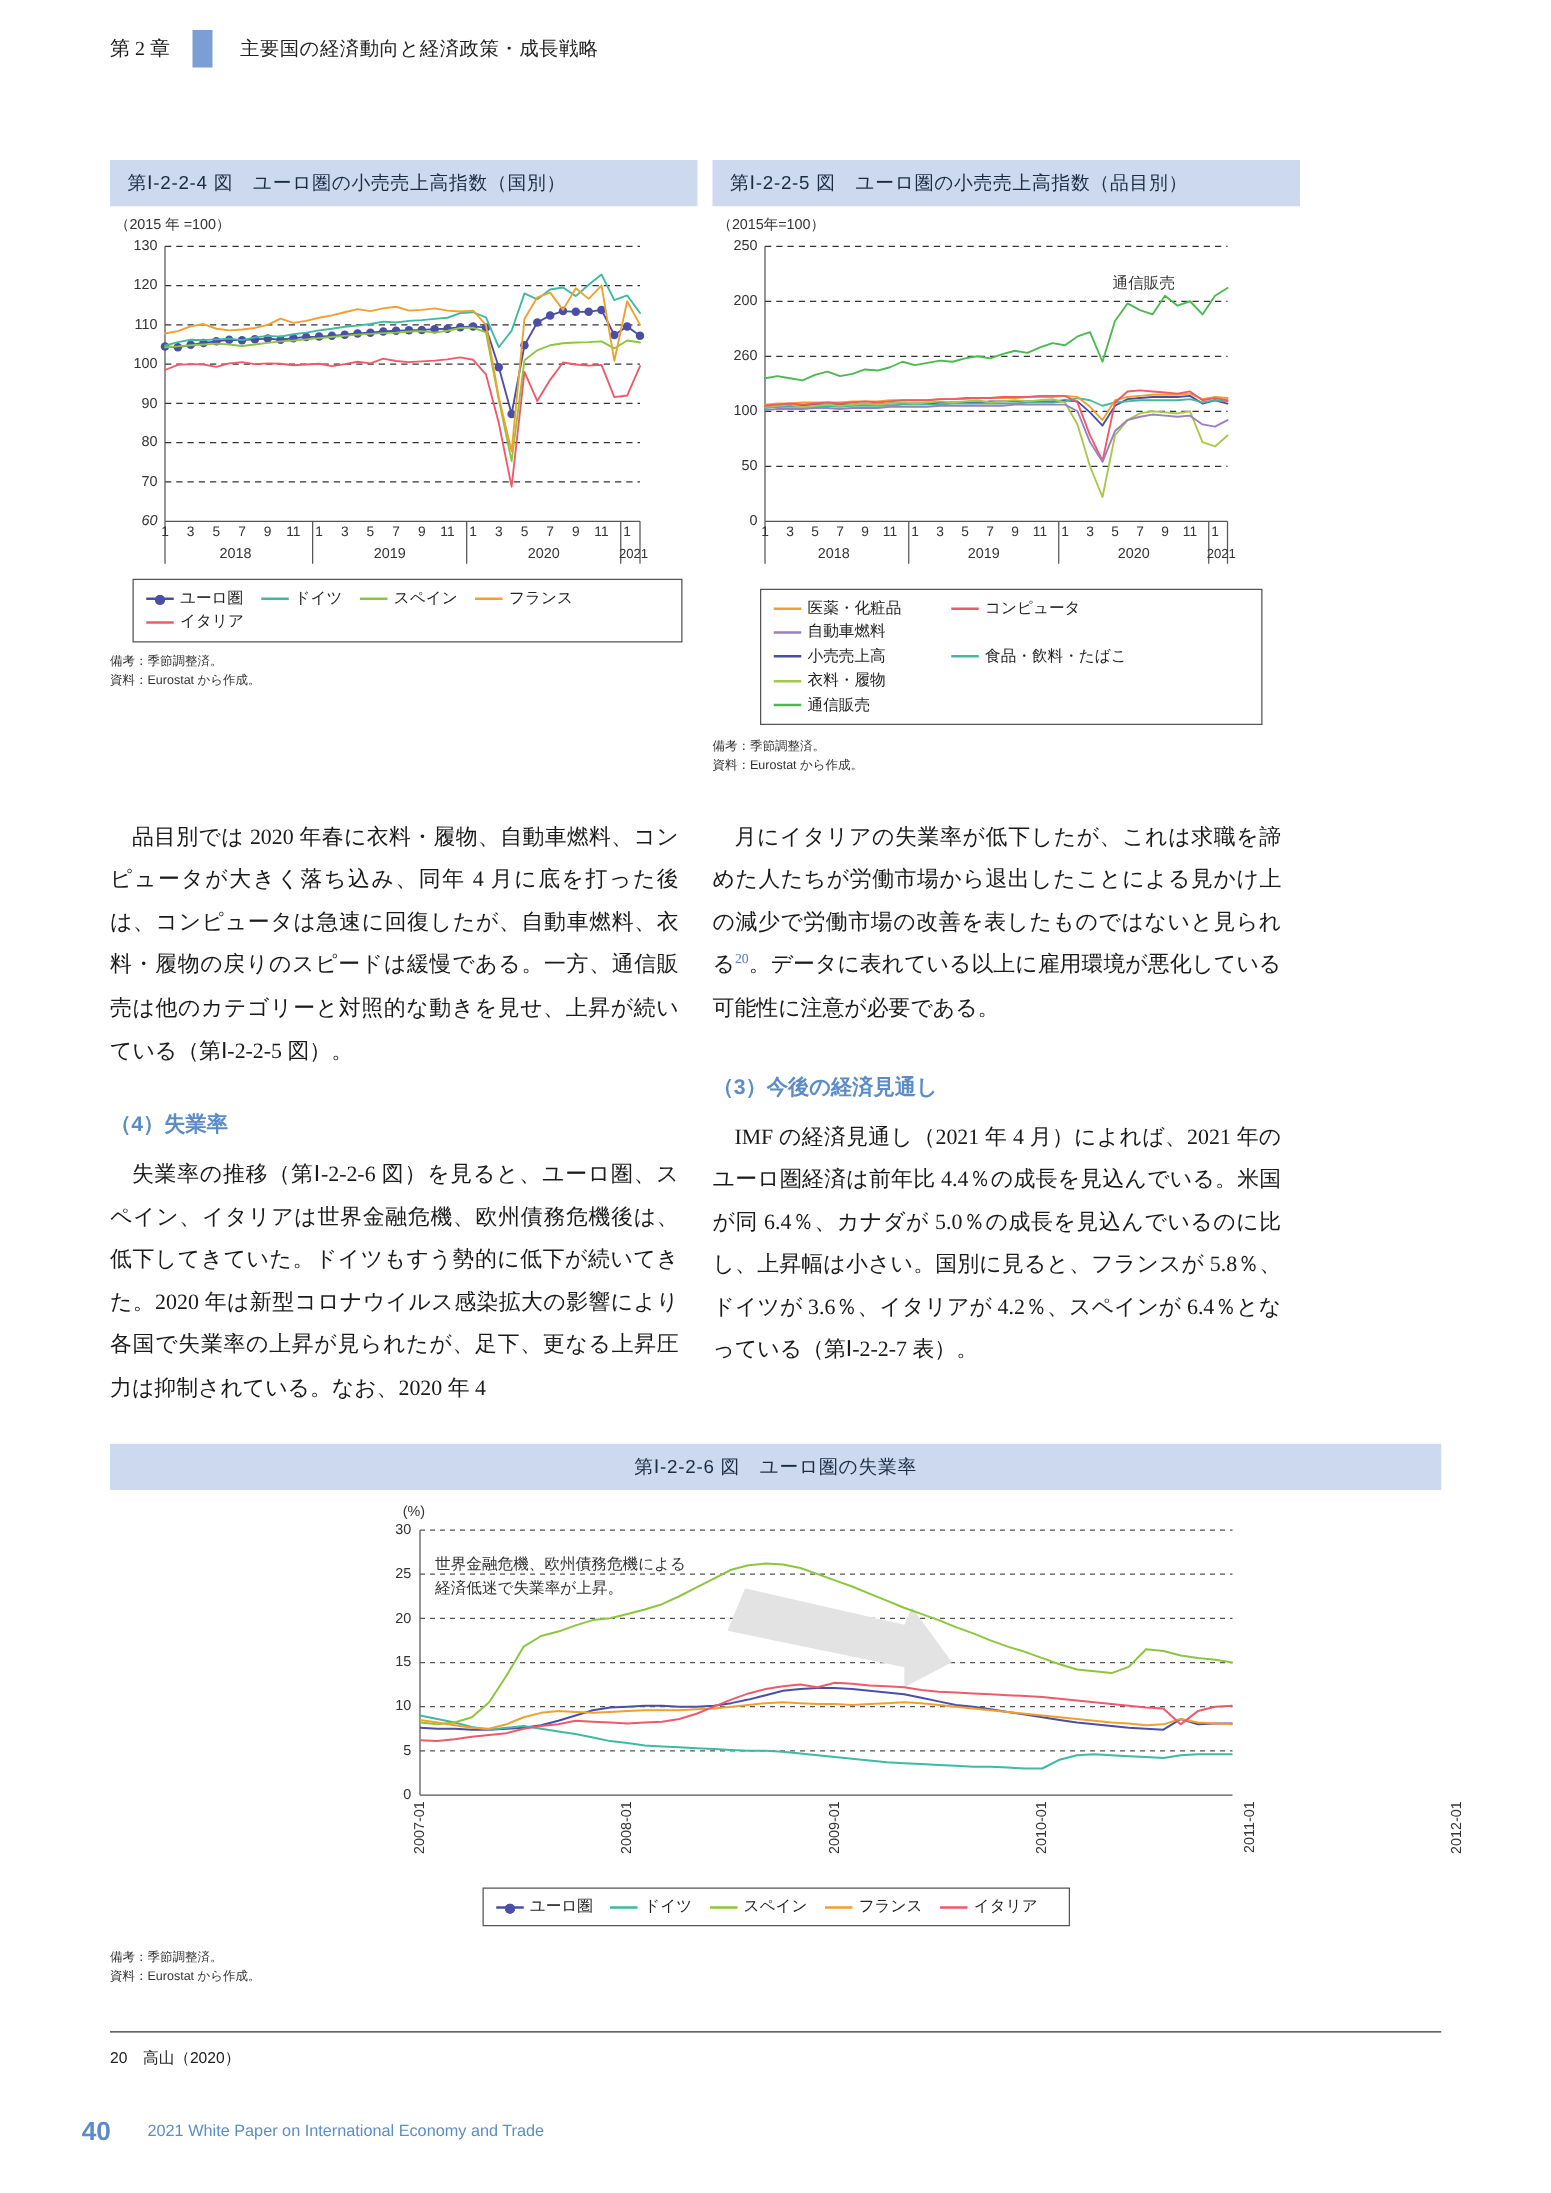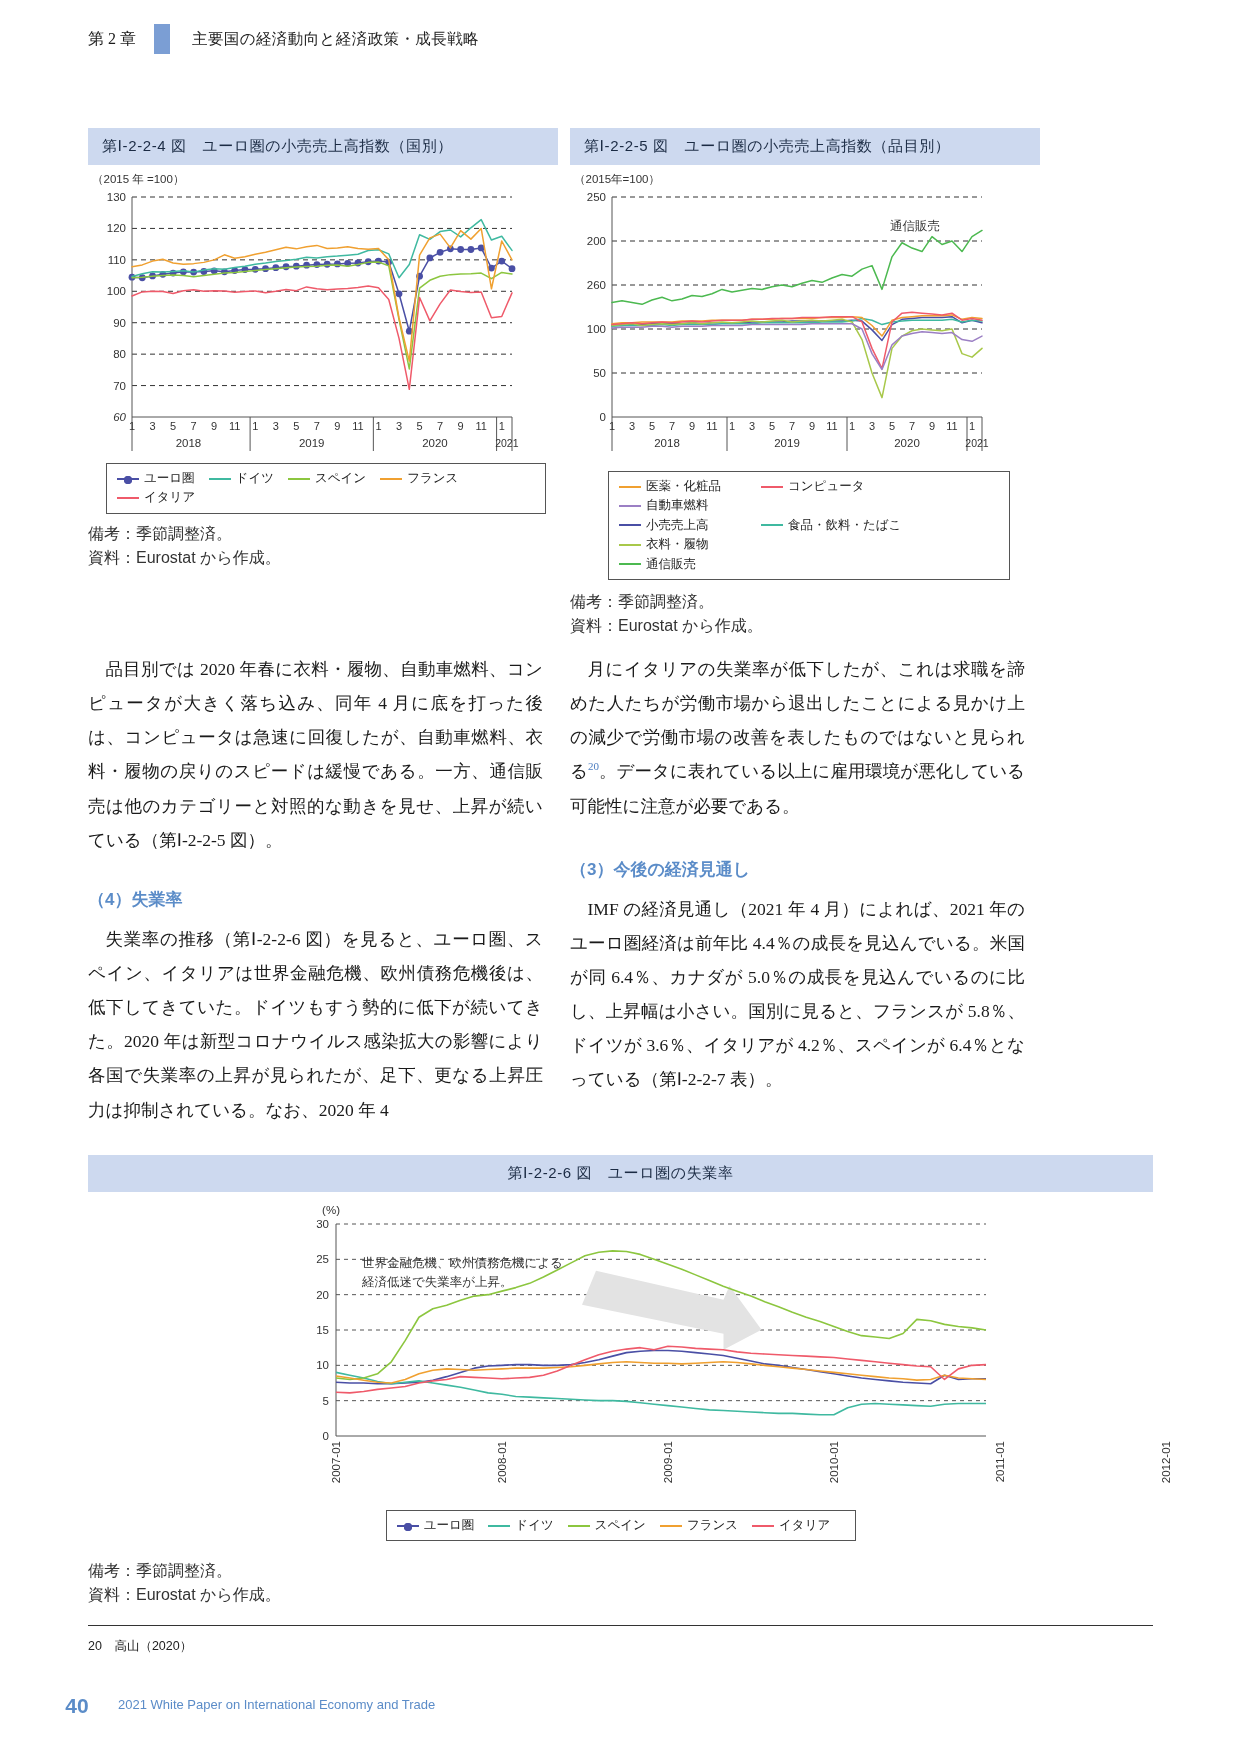--- a/index.html
+++ b/index.html
@@ -17,21 +17,21 @@
 
   
   .figbox{position:absolute;}
   .fig-title{
     background:#cdd9ef;color:#1b2b44;
     font-family:"Liberation Sans",sans-serif;font-size:15px;
     padding:9px 0 9px 14px;letter-spacing:.6px;
   }
   .fig-title.center{text-align:center;padding-left:0;}
   .unit{font-family:"Liberation Sans",sans-serif;font-size:11.5px;color:#333;margin:7px 0 0 4px;}
-  .note{font-family:"Liberation Sans",sans-serif;font-size:16px;color:#333;line-height:1.5;}
+  .note{font-family:"Liberation Sans",sans-serif;font-size:10px;color:#333;line-height:1.5;}
 
   
   .chart{position:relative;}
   .ytick{position:absolute;font-family:"Liberation Sans",sans-serif;font-size:11.5px;color:#333;text-align:right;transform:translateY(-50%);}
   .xtick{position:absolute;font-family:"Liberation Sans",sans-serif;font-size:11px;color:#333;text-align:center;transform:translateX(-50%);}
   .xyear{position:absolute;font-family:"Liberation Sans",sans-serif;font-size:11.5px;color:#333;text-align:center;transform:translateX(-50%);}
   .svgwrap{position:absolute;left:0;top:0;}
 
   
   .legend{
@@ -339,21 +339,21 @@
         <div class="ytick" style="left: 0px; width: 33px; top: 92.6667px;">20</div>
         <div class="ytick" style="left: 0px; width: 33px; top: 57.3333px;">25</div>
         <div class="ytick" style="left: 0px; width: 33px; top: 22px;">30</div>
         <div class="ytick" style="left: 0px; width: 44px; top: 8px;">(%)</div>
         <div style="position: absolute; left: 40px; top: 239px; font-family: &quot;Liberation Sans&quot;, sans-serif; font-size: 11.5px; color: rgb(51, 51, 51); transform-origin: left top; transform: rotate(-90deg) translate(-100%, -50%); white-space: nowrap;">2007-01</div>
         <div style="position: absolute; left: 205.957px; top: 239px; font-family: &quot;Liberation Sans&quot;, sans-serif; font-size: 11.5px; color: rgb(51, 51, 51); transform-origin: left top; transform: rotate(-90deg) translate(-100%, -50%); white-space: nowrap;">2008-01</div>
         <div style="position: absolute; left: 371.915px; top: 239px; font-family: &quot;Liberation Sans&quot;, sans-serif; font-size: 11.5px; color: rgb(51, 51, 51); transform-origin: left top; transform: rotate(-90deg) translate(-100%, -50%); white-space: nowrap;">2009-01</div>
         <div style="position: absolute; left: 537.872px; top: 239px; font-family: &quot;Liberation Sans&quot;, sans-serif; font-size: 11.5px; color: rgb(51, 51, 51); transform-origin: left top; transform: rotate(-90deg) translate(-100%, -50%); white-space: nowrap;">2010-01</div>
         <div style="position: absolute; left: 703.83px; top: 239px; font-family: &quot;Liberation Sans&quot;, sans-serif; font-size: 11.5px; color: rgb(51, 51, 51); transform-origin: left top; transform: rotate(-90deg) translate(-100%, -50%); white-space: nowrap;">2011-01</div>
         <div style="position: absolute; left: 869.787px; top: 239px; font-family: &quot;Liberation Sans&quot;, sans-serif; font-size: 11.5px; color: rgb(51, 51, 51); transform-origin: left top; transform: rotate(-90deg) translate(-100%, -50%); white-space: nowrap;">2012-01</div>
-        <div class="annot" style="left: 66px; top: 40.3733px; margin-top: 12px;">
+        <div class="annot" style="left: 52px; top: 40.3733px;">
           <div>世界金融危機、欧州債務危機による</div>
           <div>経済低迷で失業率が上昇。</div>
         </div>
       </div>
 
     <div class="legend" id="legend3" style="position:relative;margin:58px auto 0 auto;width:470px;">
       <div class="row" id="legend3-row" style="justify-content:center;">
           <span class="it">
             <span class="swatch dot" style="border-top-color: rgb(74, 79, 165); --c: #4a4fa5;">
               <span style="position: absolute; left: 7px; top: -4px; width: 8px; height: 8px; border-radius: 50%; background: rgb(74, 79, 165);"></span>

